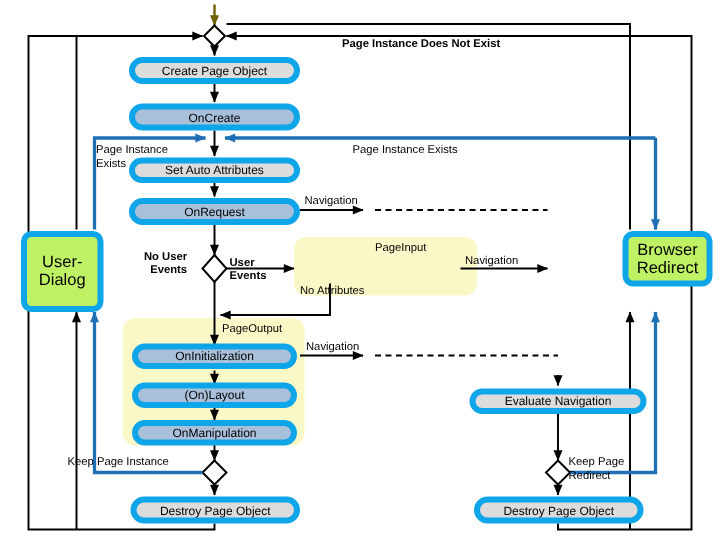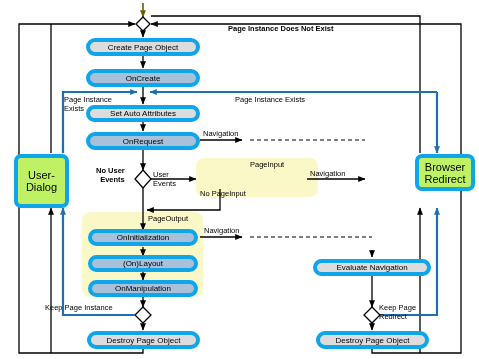--- a/index.html
+++ b/index.html
@@ -146,24 +146,24 @@
   <div class="lbl" style="left:36px;top:95px;white-space:pre-line;margin-left:28px;">Page Instance
 Exists</div>
 
   <div class="lbl" style="left:235px;top:95px;">Page Instance Exists</div>
 
   <div class="lbl" style="left:203px;top:129px;">Navigation</div>
 
   <div class="lbl" style="left:96px;top:166px;text-align:right;white-space:pre-line;font-weight:bold;">No User
 Events</div>
 
-  <div class="lbl" style="left:153px;top:170px;white-space:pre-line;">User
+  <div class="lbl" style="left:153px;top:170px;white-space:pre-line;font-weight:bold;">User
 Events</div>
 
-  <div class="lbl" style="left:200px;top:189px;">No PageInput</div>
+  <div class="lbl" style="left:200px;top:189px;">No Attributes</div>
 
   <div class="lbl" style="left:310px;top:169px;">Navigation</div>
 
   <div class="lbl" style="left:204px;top:226px;">Navigation</div>
 
   <div class="lbl" style="left:45px;top:303px;">Keep Page Instance</div>
 
   <div class="lbl" style="left:379px;top:303px;white-space:pre-line;">Keep Page
 Redirect</div>
 

